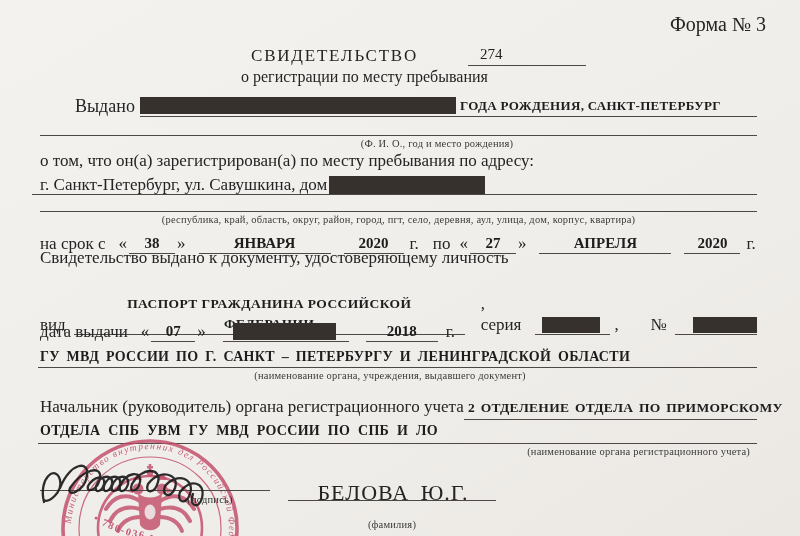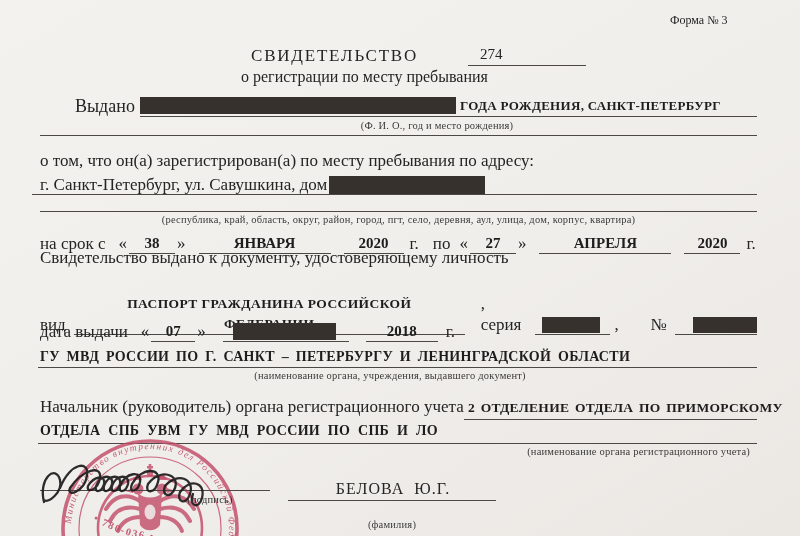--- a/index.html
+++ b/index.html
@@ -19,33 +19,33 @@
   .useg{display:inline-flex;align-items:flex-end;border-bottom:1.4px solid #4b4845;height:20px;}
   .useg .redact{margin-bottom:1px;}
   .lbl{font-size:17px;line-height:21px;}
   .q{font-size:17px;line-height:21px;}
 </style>
 </head>
 <body>
 
 <div class="page">
 
-  <div class="abs" style="top:13px;left:670px;font-size:12px">Форма № 3</div>
+  <div class="abs" style="top:13px;left:670px;font-size:20px">Форма № 3</div>
 
   <div class="abs" style="top:46px;left:251px;font-size:17px;letter-spacing:1.8px">СВИДЕТЕЛЬСТВО</div>
   <div class="abs" style="top:46px;left:468px;width:106px;border-bottom:1.4px solid #4b4845;padding:0 0 2px 12px;font-size:15px">274</div>
   <div class="abs" style="top:68px;left:241px;font-size:16px">о регистрации по месту пребывания</div>
 
   <div class="abs" style="top:96px;left:75px;font-size:18px">Выдано</div>
   <div class="frow" style="top:95px;left:140px;width:617px;height:21px;border-bottom:1.4px solid #4b4845;align-items:center">
     <span class="redact" style="width:316px;height:17px"></span>
     <span class="bval" style="margin-left:4px;font-size:13px">ГОДА РОЖДЕНИЯ, САНКТ-ПЕТЕРБУРГ</span>
   </div>
   <div class="rule" style="top:135px;left:40px;width:717px"></div>
-  <div class="abs cap" style="top:120px;left:80px;width:714px;text-align:center">(Ф. И. О., год и место рождения)</div>
+  <div class="abs cap" style="top:138px;left:80px;width:714px;text-align:center">(Ф. И. О., год и место рождения)</div>
 
   <div class="abs" style="top:175px;left:40px;font-size:17px">
     <span>г. Санкт-Петербург, ул. Савушкина, дом</span><span class="redact" style="width:156px;height:18px;margin-left:2px;vertical-align:-4px"></span>
   </div>
   <div class="abs" style="top:151px;left:40px;font-size:17px">о том, что он(а) зарегистрирован(а) по месту пребывания по адресу:</div>
   <div class="rule" style="top:194px;left:32px;width:725px"></div>
   <div class="rule" style="top:211px;left:40px;width:717px"></div>
   <div class="abs cap" style="top:214px;left:40px;width:717px;text-align:center">(республика, край, область, округ, район, город, пгт, село, деревня, аул, улица, дом, корпус, квартира)</div>
 
   <div class="frow" style="top:233px;left:40px;width:717px">
@@ -156,17 +156,17 @@
              C 96 22 112 20 110 32 C 108 42 98 44 102 34
              C 112 16 132 18 128 32 C 125 44 114 44 118 34
              C 130 18 150 24 145 38 C 141 49 131 46 135 36
              C 147 22 165 28 160 44 C 156 56 146 52 150 42
              C 160 28 176 32 172 48 C 169 60 158 56 163 44" stroke="#1d1d1d" stroke-width="2.3" fill="none" opacity="0.93" stroke-linecap="round" stroke-linejoin="round"></path>
   </svg>
 
   <div class="rule" style="top:490px;left:40px;width:230px;z-index:2"></div>
   <div class="abs cap" style="top:494px;left:120px;width:180px;text-align:center;z-index:4;color:#333">(подпись)</div>
 
-  <div class="abs" style="top:480px;left:290px;width:206px;text-align:center;font-size:16px;letter-spacing:1px;word-spacing:5px">БЕЛОВА Ю.Г.</div>
+  <div class="abs" style="top:480px;left:290px;width:206px;text-align:center;font-size:22px;letter-spacing:1px;word-spacing:5px">БЕЛОВА Ю.Г.</div>
   <div class="rule" style="top:500px;left:288px;width:208px"></div>
   <div class="abs cap" style="top:519px;left:288px;width:208px;text-align:center">(фамилия)</div>
 
 </div>
 
 </body></html>

